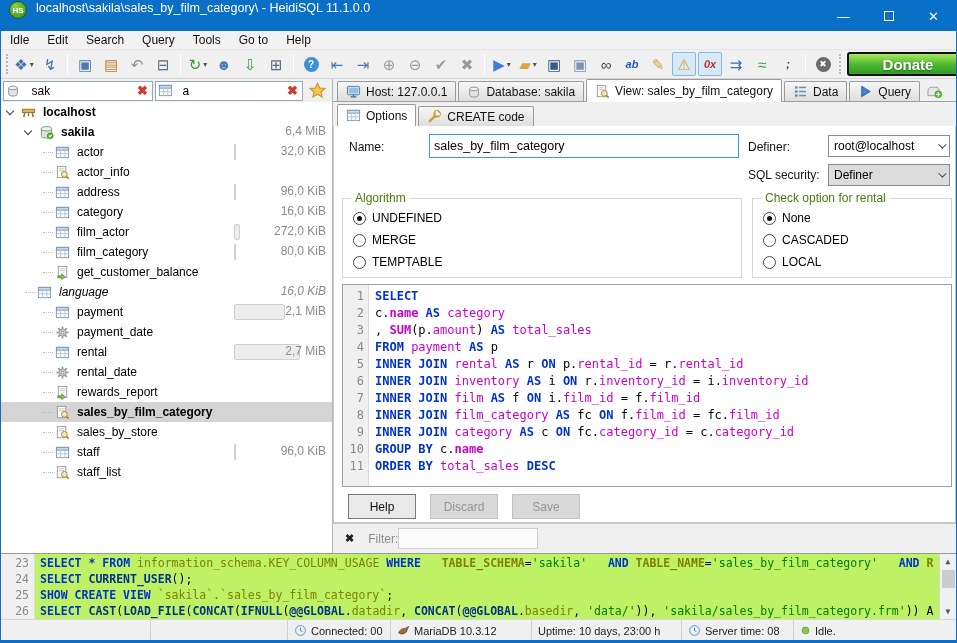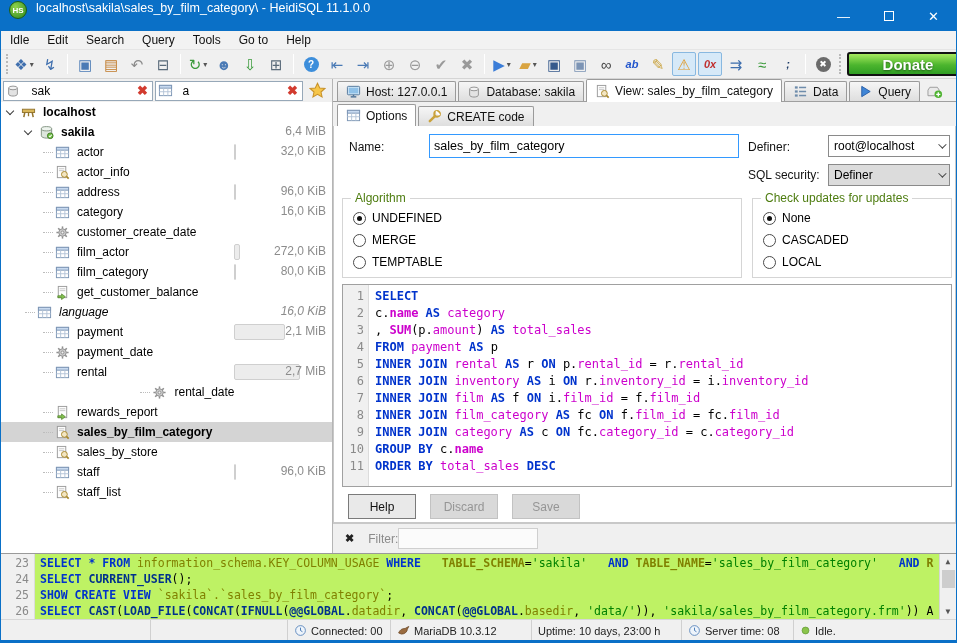--- a/index.html
+++ b/index.html
@@ -377,139 +377,119 @@
                 <line x1="10.5" y1="5.5" x2="10.5" y2="13.5" stroke="#b4c4d8"></line>
               </svg>
             </span>
             <span class="tlabel">category</span>
             <span class="tsize"><span class="txt">16,0 KiB</span></span>
           </div>
           <div class="trow" style="padding-left: 42px;">
             <span class="stub"></span>
             <span class="ticon">
               <svg width="15" height="15" viewBox="0 0 16 16">
+                <rect x="1.5" y="2.5" width="13" height="11" fill="#fff" stroke="#7c95b4"></rect>
+                <rect x="1.5" y="2.5" width="13" height="3" fill="#c8daf0" stroke="#7c95b4"></rect>
+                <line x1="1.5" y1="9.3" x2="14.5" y2="9.3" stroke="#b4c4d8"></line>
+                <line x1="6" y1="5.5" x2="6" y2="13.5" stroke="#b4c4d8"></line>
+                <line x1="10.5" y1="5.5" x2="10.5" y2="13.5" stroke="#b4c4d8"></line>
+              </svg>
+            </span>
+            <span class="tlabel">film_actor</span>
+            <span class="tsize"><span class="bar" style="width: 6px;"></span><span class="txt">272,0 KiB</span></span>
+          </div>
+          <div class="trow" style="padding-left: 42px;">
+            <span class="stub"></span>
+            <span class="ticon">
+              <svg width="15" height="15" viewBox="0 0 16 16">
+                <rect x="1.5" y="2.5" width="13" height="11" fill="#fff" stroke="#7c95b4"></rect>
+                <rect x="1.5" y="2.5" width="13" height="3" fill="#c8daf0" stroke="#7c95b4"></rect>
+                <line x1="1.5" y1="9.3" x2="14.5" y2="9.3" stroke="#b4c4d8"></line>
+                <line x1="6" y1="5.5" x2="6" y2="13.5" stroke="#b4c4d8"></line>
+                <line x1="10.5" y1="5.5" x2="10.5" y2="13.5" stroke="#b4c4d8"></line>
+              </svg>
+            </span>
+            <span class="tlabel">film_category</span>
+            <span class="tsize"><span class="bar" style="width: 2px;"></span><span class="txt">80,0 KiB</span></span>
+          </div>
+          <div class="trow" style="padding-left: 42px;">
+            <span class="stub"></span>
+            <span class="ticon">
+              <svg width="15" height="15" viewBox="0 0 16 16">
+                <rect x="3.5" y="1.5" width="9" height="12" fill="#fdfdfd" stroke="#9a9a9a"></rect>
+                <line x1="5" y1="4" x2="11" y2="4" stroke="#c4c4c4"></line>
+                <line x1="5" y1="6" x2="11" y2="6" stroke="#c4c4c4"></line>
+                <path d="M3 11.5 h4 v-2 l4 3 -4 3 v-2 h-4 z" fill="#82c14f" stroke="#55872e" stroke-width="0.8"></path>
+              </svg>
+            </span>
+            <span class="tlabel">get_customer_balance</span>
+          </div>
+          <div class="trow" style="padding-left: 24px; font-style: italic;">
+            <span class="stub"></span>
+            <span class="ticon">
+              <svg width="15" height="15" viewBox="0 0 16 16">
+                <rect x="1.5" y="2.5" width="13" height="11" fill="#fff" stroke="#7c95b4"></rect>
+                <rect x="1.5" y="2.5" width="13" height="3" fill="#c8daf0" stroke="#7c95b4"></rect>
+                <line x1="1.5" y1="9.3" x2="14.5" y2="9.3" stroke="#b4c4d8"></line>
+                <line x1="6" y1="5.5" x2="6" y2="13.5" stroke="#b4c4d8"></line>
+                <line x1="10.5" y1="5.5" x2="10.5" y2="13.5" stroke="#b4c4d8"></line>
+              </svg>
+            </span>
+            <span class="tlabel">language</span>
+            <span class="tsize"><span class="txt">16,0 KiB</span></span>
+          </div>
+          <div class="trow" style="padding-left: 42px;">
+            <span class="stub"></span>
+            <span class="ticon">
+              <svg width="15" height="15" viewBox="0 0 16 16">
+                <rect x="1.5" y="2.5" width="13" height="11" fill="#fff" stroke="#7c95b4"></rect>
+                <rect x="1.5" y="2.5" width="13" height="3" fill="#c8daf0" stroke="#7c95b4"></rect>
+                <line x1="1.5" y1="9.3" x2="14.5" y2="9.3" stroke="#b4c4d8"></line>
+                <line x1="6" y1="5.5" x2="6" y2="13.5" stroke="#b4c4d8"></line>
+                <line x1="10.5" y1="5.5" x2="10.5" y2="13.5" stroke="#b4c4d8"></line>
+              </svg>
+            </span>
+            <span class="tlabel">payment</span>
+            <span class="tsize"><span class="bar" style="width: 51px;"></span><span class="txt">2,1 MiB</span></span>
+          </div>
+          <div class="trow" style="padding-left: 42px;">
+            <span class="stub"></span>
+            <span class="ticon">
+              <svg width="15" height="15" viewBox="0 0 16 16">
                 <g stroke="#8f8f8f" stroke-width="1.6">
                   <line x1="8" y1="1.5" x2="8" y2="4"></line>
                   <line x1="8" y1="12" x2="8" y2="14.5"></line>
                   <line x1="1.5" y1="8" x2="4" y2="8"></line>
                   <line x1="12" y1="8" x2="14.5" y2="8"></line>
                   <line x1="3.4" y1="3.4" x2="5.2" y2="5.2"></line>
                   <line x1="10.8" y1="10.8" x2="12.6" y2="12.6"></line>
                   <line x1="3.4" y1="12.6" x2="5.2" y2="10.8"></line>
                   <line x1="10.8" y1="5.2" x2="12.6" y2="3.4"></line>
                 </g>
                 <circle cx="8" cy="8" r="4" fill="#c9c9c9" stroke="#8f8f8f"></circle>
                 <circle cx="8" cy="8" r="1.5" fill="#f2f2f2" stroke="#8f8f8f"></circle>
               </svg>
             </span>
-            <span class="tlabel">customer_create_date</span>
-          </div>
-          <div class="trow" style="padding-left: 42px;">
-            <span class="stub"></span>
-            <span class="ticon">
-              <svg width="15" height="15" viewBox="0 0 16 16">
-                <rect x="1.5" y="2.5" width="13" height="11" fill="#fff" stroke="#7c95b4"></rect>
-                <rect x="1.5" y="2.5" width="13" height="3" fill="#c8daf0" stroke="#7c95b4"></rect>
-                <line x1="1.5" y1="9.3" x2="14.5" y2="9.3" stroke="#b4c4d8"></line>
-                <line x1="6" y1="5.5" x2="6" y2="13.5" stroke="#b4c4d8"></line>
-                <line x1="10.5" y1="5.5" x2="10.5" y2="13.5" stroke="#b4c4d8"></line>
-              </svg>
-            </span>
-            <span class="tlabel">film_actor</span>
-            <span class="tsize"><span class="bar" style="width: 6px;"></span><span class="txt">272,0 KiB</span></span>
-          </div>
-          <div class="trow" style="padding-left: 42px;">
-            <span class="stub"></span>
-            <span class="ticon">
-              <svg width="15" height="15" viewBox="0 0 16 16">
-                <rect x="1.5" y="2.5" width="13" height="11" fill="#fff" stroke="#7c95b4"></rect>
-                <rect x="1.5" y="2.5" width="13" height="3" fill="#c8daf0" stroke="#7c95b4"></rect>
-                <line x1="1.5" y1="9.3" x2="14.5" y2="9.3" stroke="#b4c4d8"></line>
-                <line x1="6" y1="5.5" x2="6" y2="13.5" stroke="#b4c4d8"></line>
-                <line x1="10.5" y1="5.5" x2="10.5" y2="13.5" stroke="#b4c4d8"></line>
-              </svg>
-            </span>
-            <span class="tlabel">film_category</span>
-            <span class="tsize"><span class="bar" style="width: 2px;"></span><span class="txt">80,0 KiB</span></span>
-          </div>
-          <div class="trow" style="padding-left: 42px;">
-            <span class="stub"></span>
-            <span class="ticon">
-              <svg width="15" height="15" viewBox="0 0 16 16">
-                <rect x="3.5" y="1.5" width="9" height="12" fill="#fdfdfd" stroke="#9a9a9a"></rect>
-                <line x1="5" y1="4" x2="11" y2="4" stroke="#c4c4c4"></line>
-                <line x1="5" y1="6" x2="11" y2="6" stroke="#c4c4c4"></line>
-                <path d="M3 11.5 h4 v-2 l4 3 -4 3 v-2 h-4 z" fill="#82c14f" stroke="#55872e" stroke-width="0.8"></path>
-              </svg>
-            </span>
-            <span class="tlabel">get_customer_balance</span>
-          </div>
-          <div class="trow" style="padding-left: 24px; font-style: italic;">
-            <span class="stub"></span>
-            <span class="ticon">
-              <svg width="15" height="15" viewBox="0 0 16 16">
-                <rect x="1.5" y="2.5" width="13" height="11" fill="#fff" stroke="#7c95b4"></rect>
-                <rect x="1.5" y="2.5" width="13" height="3" fill="#c8daf0" stroke="#7c95b4"></rect>
-                <line x1="1.5" y1="9.3" x2="14.5" y2="9.3" stroke="#b4c4d8"></line>
-                <line x1="6" y1="5.5" x2="6" y2="13.5" stroke="#b4c4d8"></line>
-                <line x1="10.5" y1="5.5" x2="10.5" y2="13.5" stroke="#b4c4d8"></line>
-              </svg>
-            </span>
-            <span class="tlabel">language</span>
-            <span class="tsize"><span class="txt">16,0 KiB</span></span>
-          </div>
-          <div class="trow" style="padding-left: 42px;">
-            <span class="stub"></span>
-            <span class="ticon">
-              <svg width="15" height="15" viewBox="0 0 16 16">
-                <rect x="1.5" y="2.5" width="13" height="11" fill="#fff" stroke="#7c95b4"></rect>
-                <rect x="1.5" y="2.5" width="13" height="3" fill="#c8daf0" stroke="#7c95b4"></rect>
-                <line x1="1.5" y1="9.3" x2="14.5" y2="9.3" stroke="#b4c4d8"></line>
-                <line x1="6" y1="5.5" x2="6" y2="13.5" stroke="#b4c4d8"></line>
-                <line x1="10.5" y1="5.5" x2="10.5" y2="13.5" stroke="#b4c4d8"></line>
-              </svg>
-            </span>
-            <span class="tlabel">payment</span>
-            <span class="tsize"><span class="bar" style="width: 51px;"></span><span class="txt">2,1 MiB</span></span>
-          </div>
-          <div class="trow" style="padding-left: 42px;">
-            <span class="stub"></span>
-            <span class="ticon">
-              <svg width="15" height="15" viewBox="0 0 16 16">
-                <g stroke="#8f8f8f" stroke-width="1.6">
-                  <line x1="8" y1="1.5" x2="8" y2="4"></line>
-                  <line x1="8" y1="12" x2="8" y2="14.5"></line>
-                  <line x1="1.5" y1="8" x2="4" y2="8"></line>
-                  <line x1="12" y1="8" x2="14.5" y2="8"></line>
-                  <line x1="3.4" y1="3.4" x2="5.2" y2="5.2"></line>
-                  <line x1="10.8" y1="10.8" x2="12.6" y2="12.6"></line>
-                  <line x1="3.4" y1="12.6" x2="5.2" y2="10.8"></line>
-                  <line x1="10.8" y1="5.2" x2="12.6" y2="3.4"></line>
-                </g>
-                <circle cx="8" cy="8" r="4" fill="#c9c9c9" stroke="#8f8f8f"></circle>
-                <circle cx="8" cy="8" r="1.5" fill="#f2f2f2" stroke="#8f8f8f"></circle>
-              </svg>
-            </span>
             <span class="tlabel">payment_date</span>
           </div>
           <div class="trow" style="padding-left: 42px;">
             <span class="stub"></span>
             <span class="ticon">
               <svg width="15" height="15" viewBox="0 0 16 16">
                 <rect x="1.5" y="2.5" width="13" height="11" fill="#fff" stroke="#7c95b4"></rect>
                 <rect x="1.5" y="2.5" width="13" height="3" fill="#c8daf0" stroke="#7c95b4"></rect>
                 <line x1="1.5" y1="9.3" x2="14.5" y2="9.3" stroke="#b4c4d8"></line>
                 <line x1="6" y1="5.5" x2="6" y2="13.5" stroke="#b4c4d8"></line>
                 <line x1="10.5" y1="5.5" x2="10.5" y2="13.5" stroke="#b4c4d8"></line>
               </svg>
             </span>
             <span class="tlabel">rental</span>
             <span class="tsize"><span class="bar" style="width: 66px;"></span><span class="txt">2,7 MiB</span></span>
           </div>
-          <div class="trow" style="padding-left: 42px; justify-content: center;">
+          <div class="trow" style="padding-left: 42px;">
             <span class="stub"></span>
             <span class="ticon">
               <svg width="15" height="15" viewBox="0 0 16 16">
                 <g stroke="#8f8f8f" stroke-width="1.6">
                   <line x1="8" y1="1.5" x2="8" y2="4"></line>
                   <line x1="8" y1="12" x2="8" y2="14.5"></line>
                   <line x1="1.5" y1="8" x2="4" y2="8"></line>
                   <line x1="12" y1="8" x2="14.5" y2="8"></line>
                   <line x1="3.4" y1="3.4" x2="5.2" y2="5.2"></line>
                   <line x1="10.8" y1="10.8" x2="12.6" y2="12.6"></line>
@@ -705,21 +685,21 @@
                 <span class="rdot"></span>
                 <span>MERGE</span>
               </div>
               <div class="radio-row">
                 <span class="rdot"></span>
                 <span>TEMPTABLE</span>
               </div>
             </div>
         </div>
         <div class="groupbox" style="left:418px;top:72px;width:200px;height:80px">
-          <span class="gb-title">Check updates for updates</span>
+          <span class="gb-title">Check option for rental</span>
           <div id="check-radios" style="padding-top:8px">
               <div class="radio-row">
                 <span class="rdot on"></span>
                 <span>None</span>
               </div>
               <div class="radio-row">
                 <span class="rdot"></span>
                 <span>CASCADED</span>
               </div>
               <div class="radio-row">

